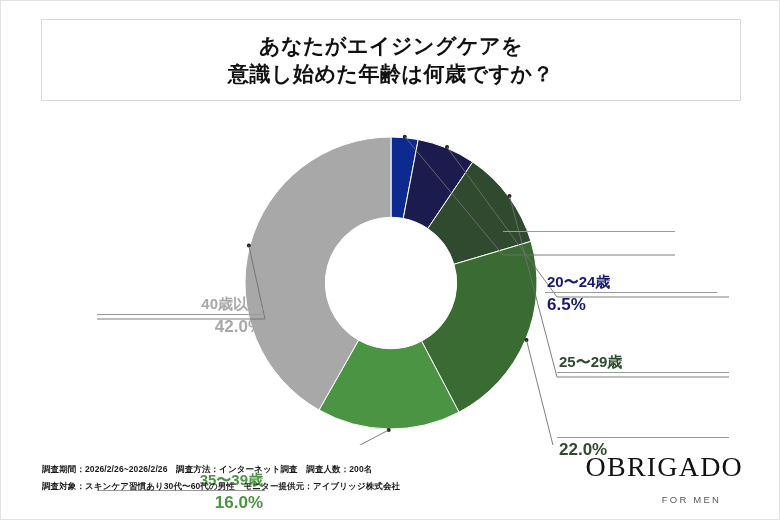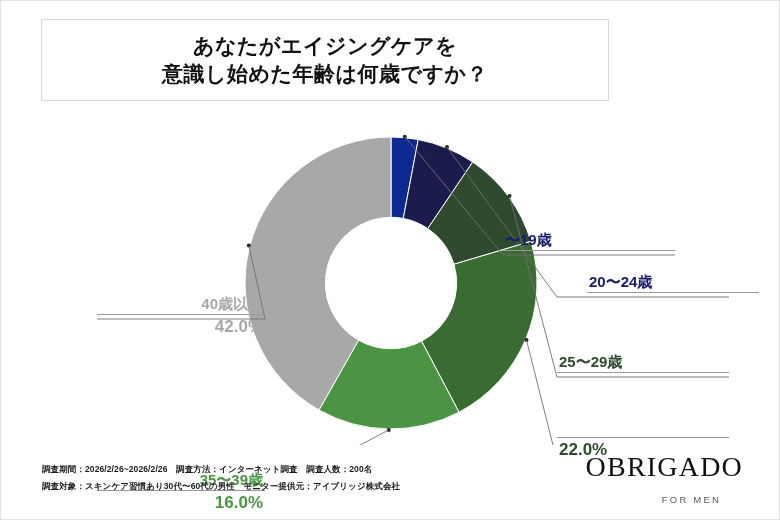--- a/index.html
+++ b/index.html
@@ -18,21 +18,21 @@
     overflow: hidden;
     box-sizing: border-box;
     border: 1px solid #e2e2e2;
   }
 
   
   #title-box {
     position: absolute;
     left: 40px;
     top: 18px;
-    width: 568px;
+    width: 700px;
     height: 82px;
     border: 1px solid #d9d9d9;
     box-sizing: border-box;
     display: flex;
     flex-direction: column;
     align-items: center;
     justify-content: center;
     background: #ffffff;
   }
   .title-line {
@@ -92,21 +92,21 @@
     padding-right: 2px;
   }
   .ul-rule {
     height: 1px;
     background: #9a9a9a;
     width: 100%;
   }
 
   
   #cl-0  { left: 502px; top: 126px; width: 172px; }
-  #cl-1  { left: 586px; top: 168px; width: 172px; }
+  #cl-1  { left: 544px; top: 168px; width: 172px; }
   #cl-2  { left: 556px; top: 248px; width: 172px; }
   #cl-3  { left: 556px; top: 332px; width: 172px; }
   #cl-4  { left: 96px;  top: 190px; width: 168px; }
   #cl-5  { left: 96px;  top: 366px; width: 168px; }
 
   
   #footer {
     position: absolute;
     left: 0;
     top: 450px;
@@ -180,27 +180,27 @@
           <circle cx="525.4782428378686" cy="235.04950234282072" r="2" fill="#222222"></circle>
           <polyline points="525.4782428378686,235.04950234282072 556,356 728,356" fill="none" stroke="#6f6f6f" stroke-width="0.9"></polyline>
           <circle cx="247.86132334691314" cy="140.50871302143364" r="2" fill="#222222"></circle>
           <polyline points="247.86132334691314,140.50871302143364 264,214 96,214" fill="none" stroke="#6f6f6f" stroke-width="0.9"></polyline>
           <circle cx="387.7025108584008" cy="324.982044970276" r="2" fill="#222222"></circle>
           <polyline points="387.7025108584008,324.982044970276 264,390 96,390" fill="none" stroke="#6f6f6f" stroke-width="0.9"></polyline>
         </g>
     </svg>
 
     <div class="callout right" id="cl-0">
-      <div class="cat" style="color: rgb(26, 26, 110);">〜19歳</div>
       <div class="ul-rule"></div>
     </div>
 
     <div class="callout right" id="cl-1">
       <div class="cat" style="color: rgb(26, 26, 110);">20〜24歳</div>
       <div class="ul-rule"></div>
+      <div class="val" style="color: rgb(26, 26, 110);">6.5%</div>
     </div>
 
     <div class="callout right" id="cl-2">
       <div class="cat" style="color: rgb(47, 74, 47);">25〜29歳</div>
       <div class="ul-rule"></div>
     </div>
 
     <div class="callout right" id="cl-3">
       <div class="ul-rule"></div>
       <div class="val" style="color: rgb(47, 74, 47);">22.0%</div>

